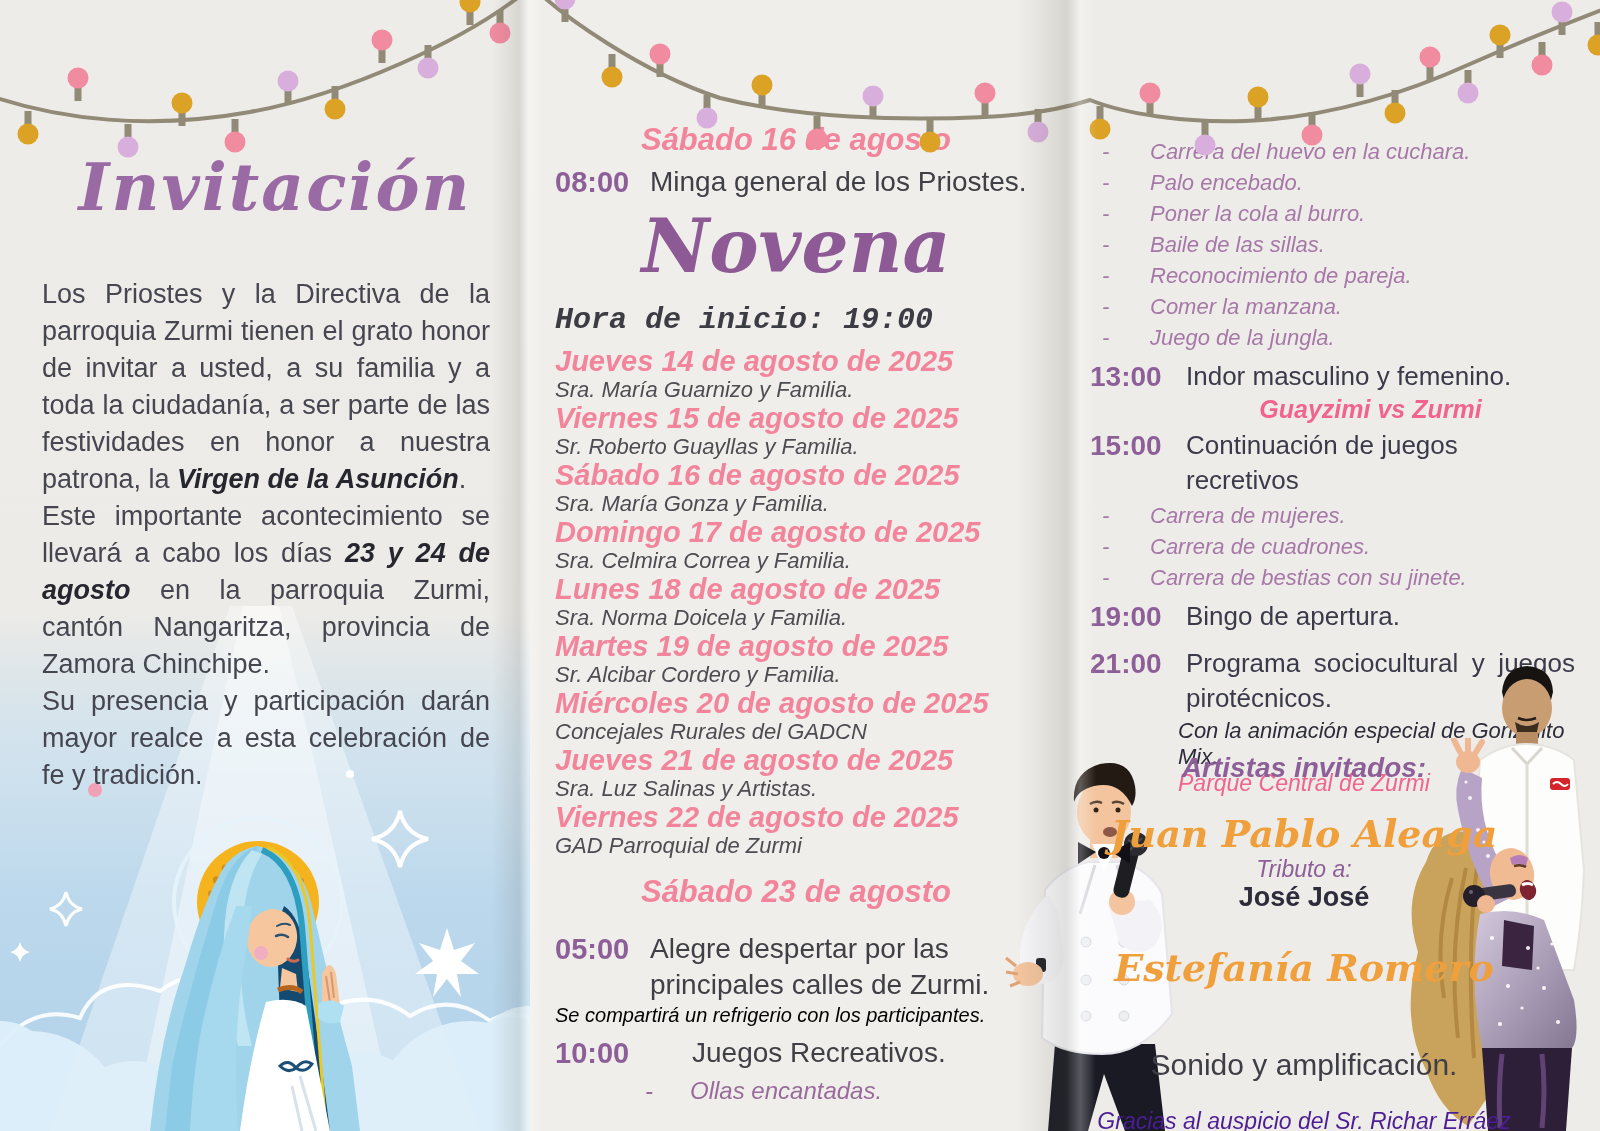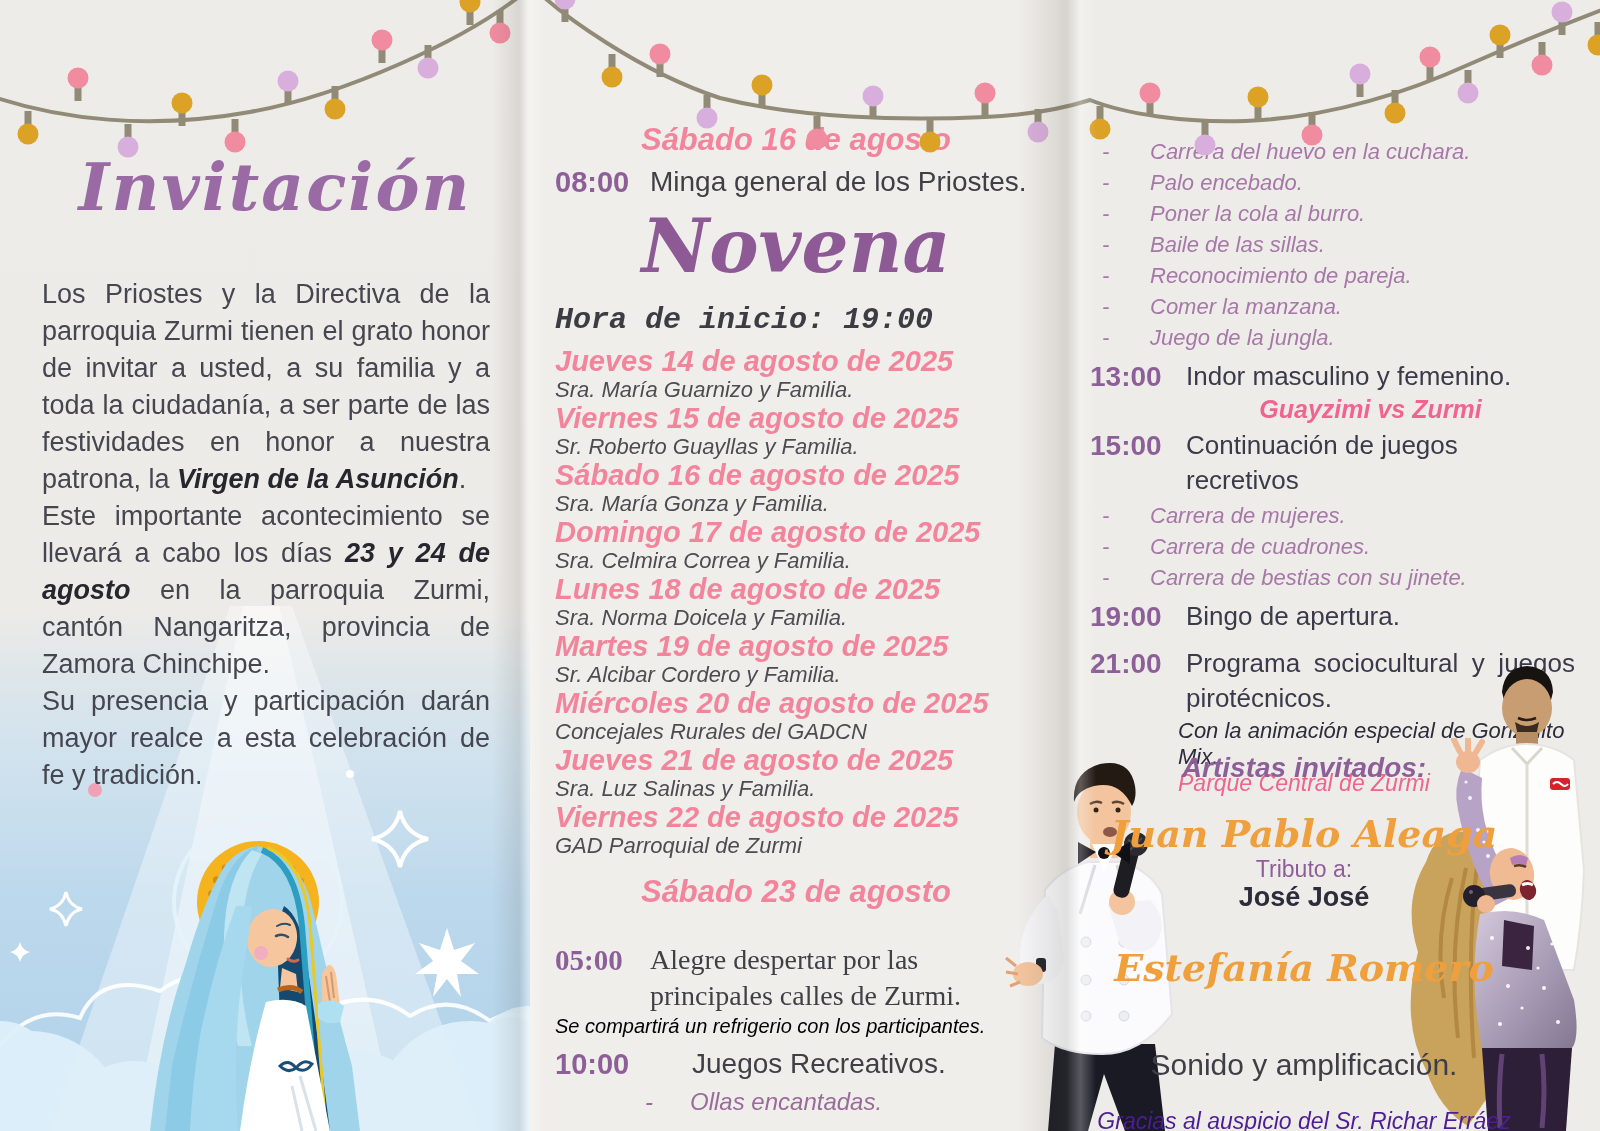--- a/index.html
+++ b/index.html
@@ -49,21 +49,21 @@
   .trow .a{flex:1; font-size:28px; line-height:36px; color:#3f3f46;}
   .r-0800{margin-top:6px;}
   .novena-title{
     text-align:center; font-size:74px; font-weight:bold; color:#8d5a96; line-height:100px; margin-top:-4px;
   }
   .hora{font-size:30px; font-weight:bold; font-style:italic; color:#3c3c44; margin-top:6px; line-height:36px;font-family:Liberation Mono, monospace;}
   .novena-list{margin-top:8px;}
   .nov-date{font-size:29px; font-weight:bold; font-style:italic; color:#f2849b; line-height:31px;}
   .nov-host{font-size:22px; font-style:italic; color:#4c4c52; line-height:25px; margin-bottom:1px;}
   .h-aug23{margin-top:16px;}
-  .r-0500{margin-top:32px;font-family:Liberation Serif, serif;}
+  .r-0500{margin-top:21px;}
   .subnote{font-size:20px; font-style:italic; color:#000000; line-height:24px;}
   .r-1000{margin-top:8px;gap:42px;}
   .mid-sub{margin-left:90px; margin-top:4px;}
   .mid-sub li{list-style:none; font-size:24px; font-style:italic; color:#996b9b; line-height:31px;}
   .mid-sub li::before{content:"-"; display:inline-block; width:45px; color:#996b9b;}
   ul{margin:0; padding:0;}
 
   
   .right-inner{position:absolute; left:30px; top:0; width:485px;}
   .games{margin-top:136px;}
@@ -79,21 +79,21 @@
   .r-1900{margin-top:6px;}
   .r-2100{margin-top:12px;}
   .just .a{text-align:justify;}
   .hostnote{margin-left:88px; margin-top:2px; font-size:22px; font-weight:normal; font-style:italic; color:#2c2c3a; line-height:26px;}
   .venue{margin-left:88px; font-size:23px; font-style:italic; color:#f0648e; line-height:27px;}
 
   .artists{position:absolute; left:4px; top:752px; width:420px; text-align:center; z-index:5;}
   .artists-heading{font-size:28px; font-weight:bold; font-style:italic; color:#8d5f98;}
   .artist-name{font-size:38px; font-weight:bold; color:#efa03d; line-height:44px;}
   .artist-1{margin-top:28px;}
-  .tribute-label{font-size:23px; color:#8d5f98; line-height:26px;}
+  .tribute-label{font-size:23px; font-style:italic; color:#8d5f98; line-height:26px;}
   .tribute-to{font-size:27px; font-weight:bold; color:#2c2c3a; line-height:30px;}
   .artist-2{margin-top:34px;}
   .sound{margin-top:58px; font-size:30px; color:#3e3e46; line-height:34px;}
   .sponsor{font-size:23px; font-style:italic; color:#4c1d95; line-height:30px;margin-top:24px;}
 
   .photo{position:absolute; z-index:4; pointer-events:none;}
   .photo-shirt{z-index:3;}
 </style>
 </head>
 <body>
@@ -233,21 +233,21 @@
             <div class="nov-host">Sr. Alcibar Cordero y Familia.</div>
           </div>
 
           <div>
             <div class="nov-date">Miércoles 20 de agosto de 2025</div>
             <div class="nov-host">Concejales Rurales del GADCN</div>
           </div>
 
           <div>
             <div class="nov-date">Jueves 21 de agosto de 2025</div>
-            <div class="nov-host">Sra. Luz Salinas y Familia.</div>
+            <div class="nov-host">Sra. Luz Salinas y Artistas.</div>
           </div>
 
           <div>
             <div class="nov-date">Viernes 22 de agosto de 2025</div>
             <div class="nov-host">GAD Parroquial de Zurmi</div>
           </div>
         </div>
 
       <div class="heading-pink h-aug23">Sábado 23 de agosto</div>
       <div class="trow r-0500">

